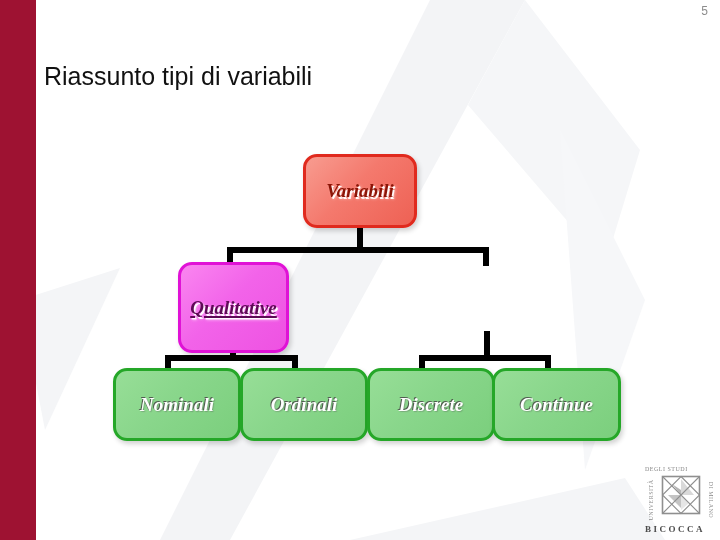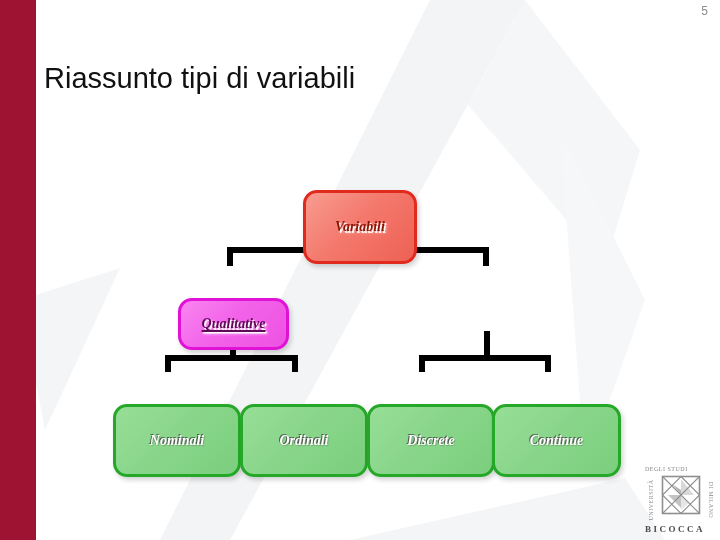--- a/index.html
+++ b/index.html
@@ -11,42 +11,42 @@
   .accent-bar {
     position:absolute; left:0; top:0; width:36px; height:540px;
     background:var(--sidebar-bar,#9e1232);
   }
   .page-number {
     position:absolute; top:4px; right:12px;
     font-size:12px; color:#8c8c8c;
   }
   .slide-title {
     position:absolute; left:44px; top:62px;
-    font-size:29px; color:#111111; letter-spacing:0px;
+    font-size:25px; color:#111111; letter-spacing:0px;
     font-family:"Liberation Sans", sans-serif;
   }
   .watermark { position:absolute; left:0; top:0; width:720px; height:540px; pointer-events:none; }
   .diagram { position:absolute; left:0; top:0; width:720px; height:540px; }
   .connectors { position:absolute; left:0; top:0; width:720px; height:540px; }
   .node {
     position:absolute; display:flex; align-items:center; justify-content:center;
     border-radius:14px; box-sizing:border-box;
     box-shadow:2px 3px 5px rgba(0,0,0,0.18);
     font-family:"Liberation Serif", serif; font-style:italic; font-weight:bold;
-    font-size:14px; text-align:center;margin-top:36px;
+    font-size:19px; text-align:center;
   }
   .node-root {
     left:303px; top:154px; width:114px; height:74px;
     background:linear-gradient(135deg,#f89c90 0%, var(--root-fill,#f4796d) 45%, #ee6154 100%);
     border:3px solid var(--root-border,#e02a1e);
     color:var(--root-text,#8c1507);
     text-shadow:1.5px 1.5px 0 rgba(255,255,255,0.95), 2px 2px 3px rgba(255,255,255,0.6);
   }
   .node-branch {
-    width:111px; height:52px; top:262px;
+    width:111px; height:91px; top:262px;
     background:linear-gradient(135deg,#fa86f0 0%, var(--branch-fill,#f263e9) 45%, #ee52e2 100%);
     border:3px solid var(--branch-border,#e012d6);
     color:var(--branch-text,#5e0a56);
     text-shadow:1.5px 1.5px 0 rgba(255,255,255,0.95), 2px 2px 3px rgba(255,255,255,0.6);
     text-decoration:underline; text-underline-offset:2px; text-decoration-thickness:1.5px;
   }
   .node-branch.pos-0 { left:178px; }
   .node-branch.pos-1 { left:430px; }
   .node-leaf {
     width:128px; height:73px; top:368px;

